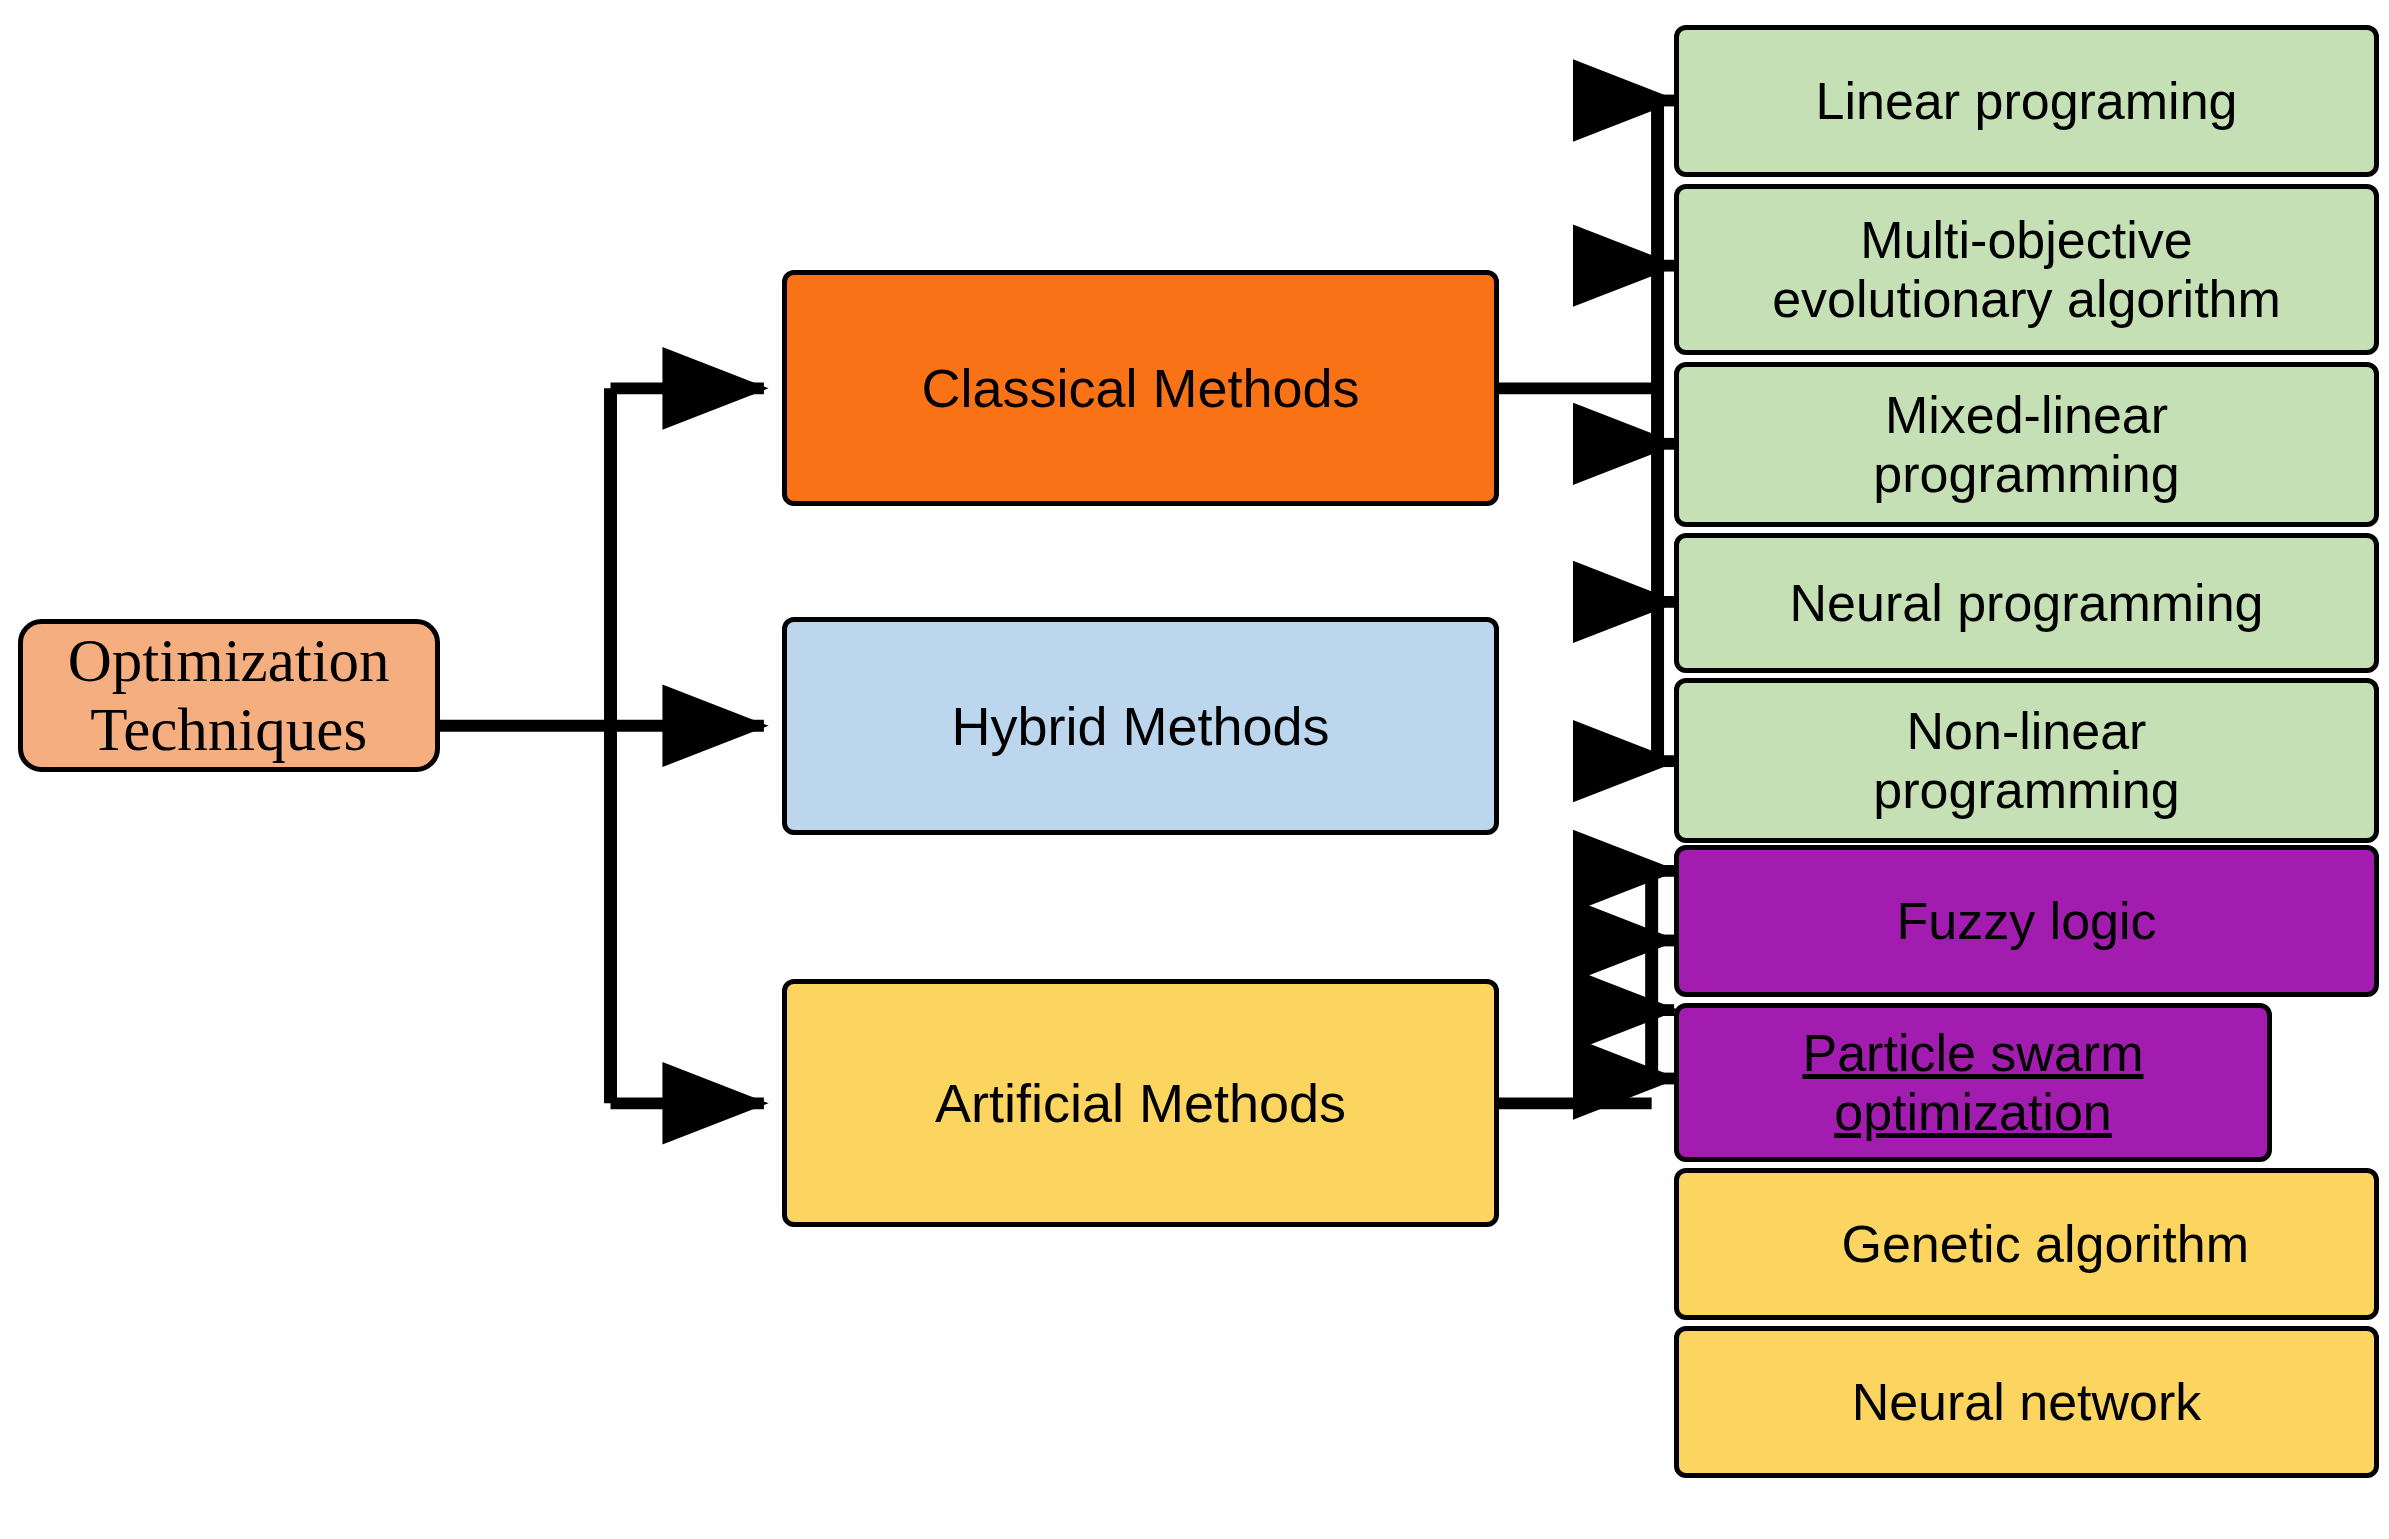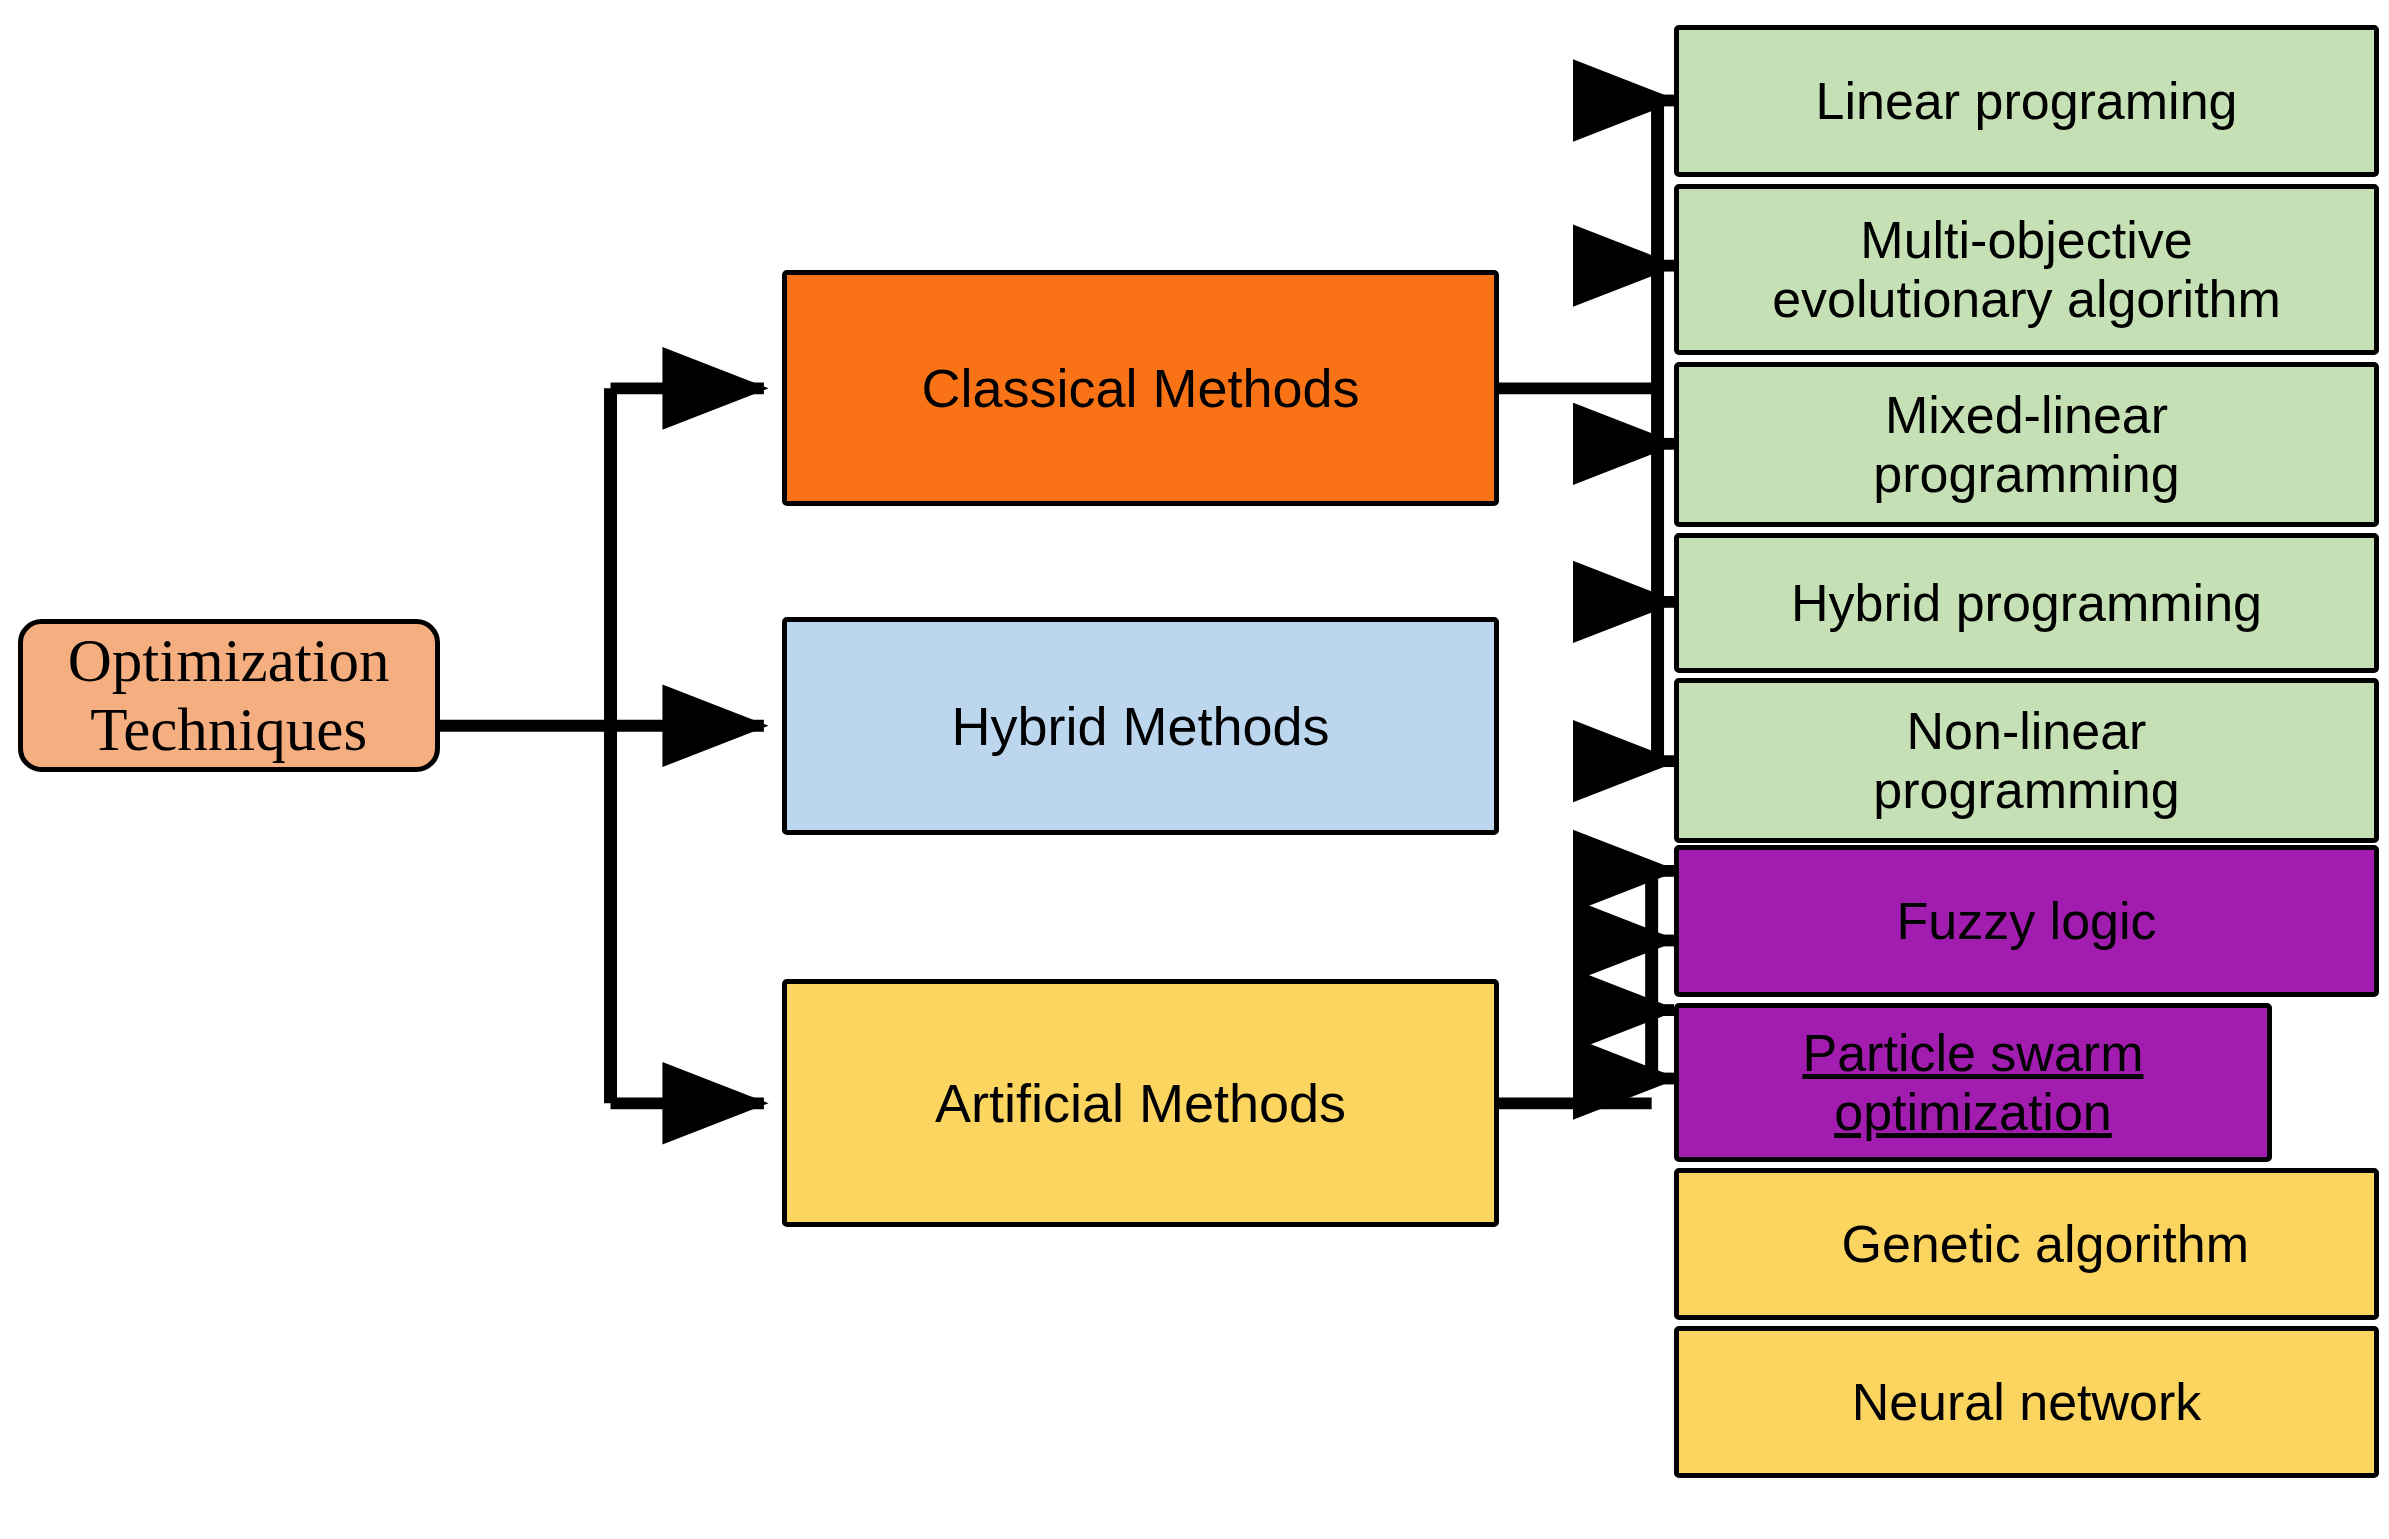--- a/index.html
+++ b/index.html
@@ -21,21 +21,21 @@
     position: absolute;
     left: 0;
     top: 0;
     width: 2389px;
     height: 1540px;
   }
   .node {
     position: absolute;
     box-sizing: border-box;
     border: 5.3px solid #000000;
-    border-radius: 5px;
+    border-radius: 12px;
     display: flex;
     align-items: center;
     justify-content: center;
     text-align: center;
     color: #000000;
     line-height: 1.12;
     padding: 0 10.6px;
   }
   .node-label {
     display: block;
@@ -158,21 +158,21 @@
     <span class="node-label">Multi-objective
 evolutionary algorithm</span>
   </div>
 
   <div class="node leaf" style="left:1674px; top:362px; width:705px; height:165px; background:#C5E0B4;">
     <span class="node-label">Mixed-linear
 programming</span>
   </div>
 
   <div class="node leaf" style="left:1674px; top:533px; width:705px; height:140px; background:#C5E0B4;">
-    <span class="node-label">Hybrid programming</span>
+    <span class="node-label">Neural programming</span>
   </div>
 
   <div class="node leaf" style="left:1674px; top:678px; width:705px; height:165px; background:#C5E0B4;">
     <span class="node-label">Non-linear
 programming</span>
   </div>
 
   <div class="node leaf" style="left:1674px; top:845px; width:705px; height:152px; background:#a21caf;">
     <span class="node-label">Fuzzy logic</span>
   </div>

